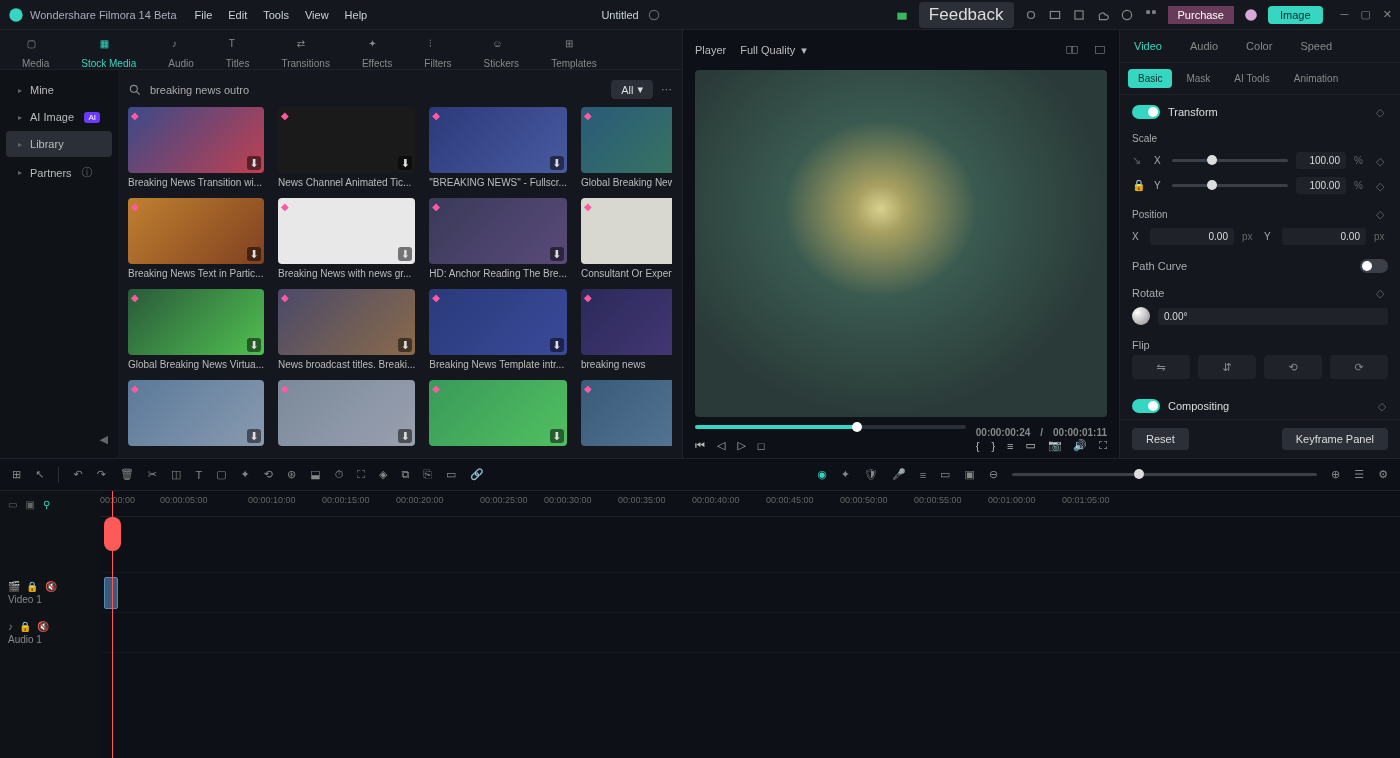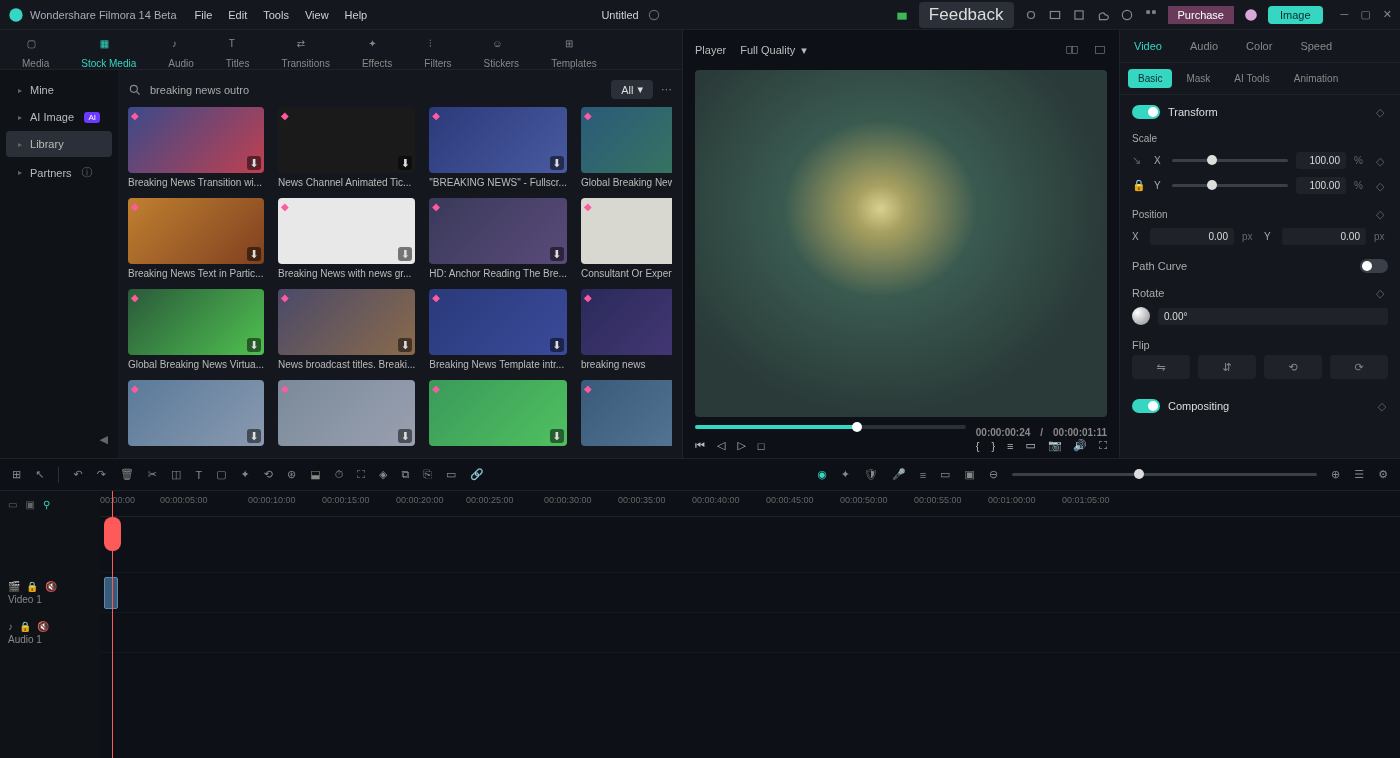--- a/index.html
+++ b/index.html
@@ -465,20 +465,24 @@
         <div class="flip-btn">⟳</div>
       </div>
 
       <div class="section-head" style="margin-top:10px;text-align:center;">
         <div class="toggle"></div>
         <span>Compositing</span>
         <div style="flex:1"></div>
           <span class="diamond">◇</span>
       </div>
 
+    </div>
+    <div class="prop-footer">
+      <span class="btn-reset">Reset</span>
+      <span class="btn-kf">Keyframe Panel</span>
     </div>
   </div>
 </div>
 
 <div class="timeline-area">
   <div class="tl-toolbar">
     <span>⊞</span>
     <span>↖</span>
     <div class="sep"></div>
     <span>↶</span>
@@ -540,21 +544,21 @@
         <span>Audio 1</span>
       </div>
     </div>
     <div class="tl-tracks">
       <div class="ruler" id="ruler">
           <span class="tick" style="left: 0px;">00:00:00</span>
           <span class="tick" style="left: 60px;">00:00:05:00</span>
           <span class="tick" style="left: 148px;">00:00:10:00</span>
           <span class="tick" style="left: 222px;">00:00:15:00</span>
           <span class="tick" style="left: 296px;">00:00:20:00</span>
-          <span class="tick" style="left: 366px; text-align: center;">00:00:25:00</span>
+          <span class="tick" style="left: 380px; text-align: center;">00:00:25:00</span>
           <span class="tick" style="left: 444px;">00:00:30:00</span>
           <span class="tick" style="left: 518px;">00:00:35:00</span>
           <span class="tick" style="left: 592px;">00:00:40:00</span>
           <span class="tick" style="left: 666px;">00:00:45:00</span>
           <span class="tick" style="left: 740px;">00:00:50:00</span>
           <span class="tick" style="left: 814px;">00:00:55:00</span>
           <span class="tick" style="left: 888px;">00:01:00:00</span>
           <span class="tick" style="left: 962px;">00:01:05:00</span>
         </div>
       <div class="playhead"></div>

